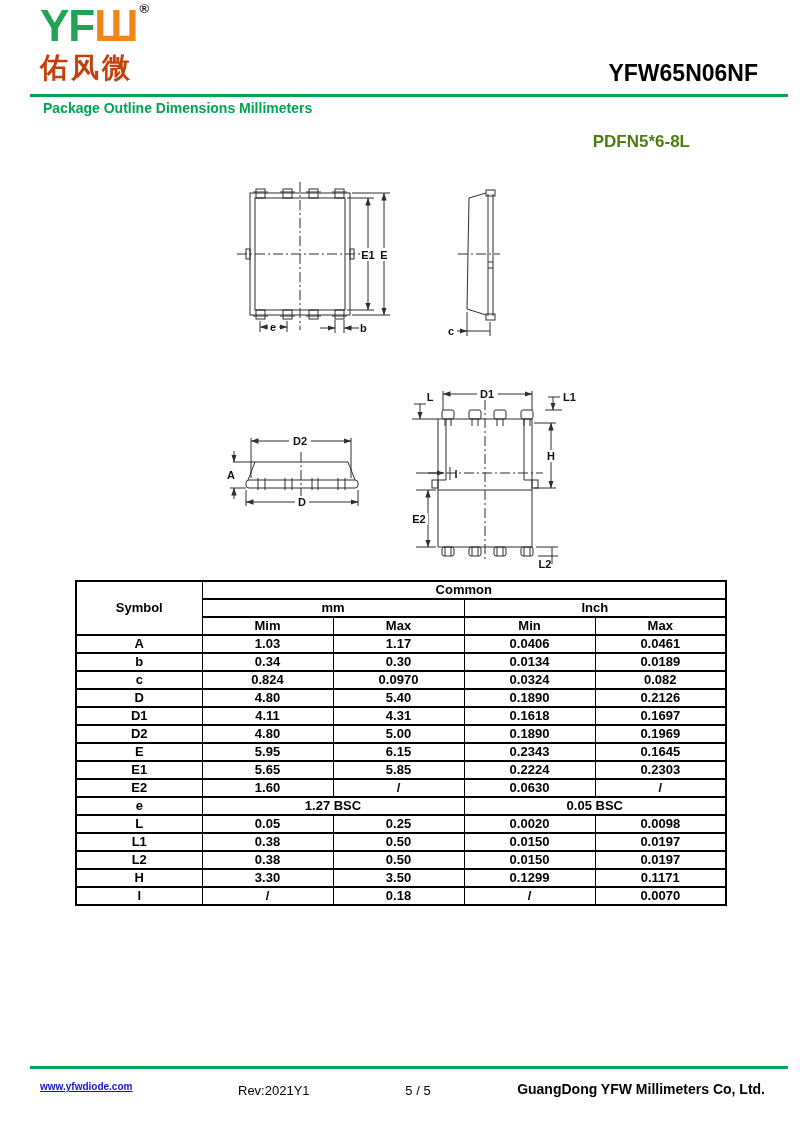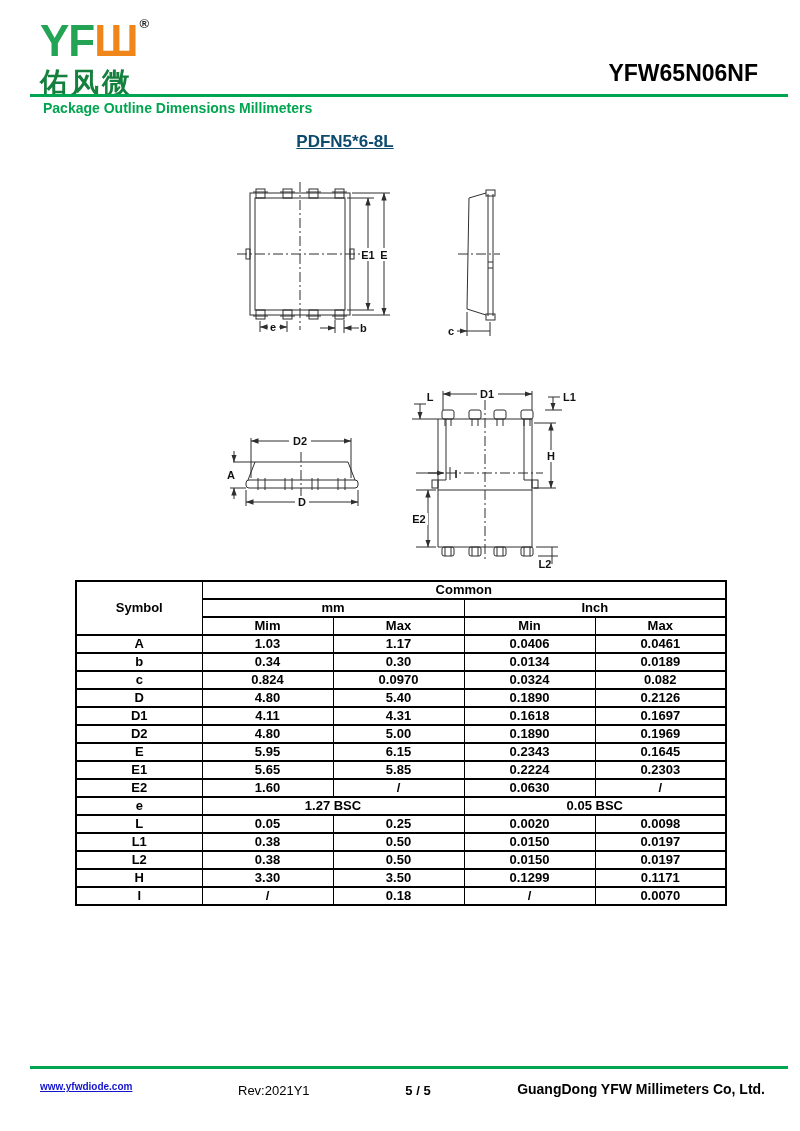--- a/index.html
+++ b/index.html
@@ -1,46 +1,46 @@
 <!DOCTYPE html>
 <html><head>
 <meta charset="utf-8">
 <style>
   html,body{margin:0;padding:0;background:#ffffff;}
   body{width:800px;height:1131px;position:relative;font-family:"Liberation Sans",sans-serif;color:#111;overflow:hidden;}
 
   
-  .logo{position:absolute;left:40px;top:19px;}
+  .logo{position:absolute;left:40px;top:4px;}
   .logo-en{font-size:44px;font-weight:800;line-height:1.0;letter-spacing:-1px;}
   .logo-en .g{color:#23A455;}
   .logo-en .o{color:#F08519;}
   .logo-en sup{font-size:13px;color:#222;font-weight:700;vertical-align:top;position:relative;top:-2px;left:2px;letter-spacing:0;}
-  .logo-cn{font-size:28px;font-weight:700;color:#15803d;letter-spacing:3px;margin-top:1px;}
+  .logo-cn{font-size:28px;font-weight:700;color:#c2410c;letter-spacing:3px;margin-top:1px;}
   .part-number{position:absolute;right:42px;top:60px;font-size:23px;font-weight:700;color:#000;}
   .rule-top{position:absolute;left:30px;top:94px;width:758px;height:3px;background:#00A551;}
   .subtitle{position:absolute;left:43px;top:100px;font-size:14px;font-weight:700;color:#00A54F;}
-  .doc-title{position:absolute;left:0;top:132px;width:690px;text-align:center;font-size:17px;font-weight:700;color:#0c4a6e;text-decoration:underline;}
+  .doc-title{position:absolute;left:0;top:132px;width:690px;text-align:right;font-size:17px;font-weight:700;color:#4d7c0f;}
 
   
   .drawings{position:absolute;left:0;top:170px;width:800px;height:400px;}
   .drawings .ln{stroke:#2f2f2f;stroke-width:1;fill:none;}
   .drawings .cl{stroke:#2f2f2f;stroke-width:1;fill:none;stroke-dasharray:10 3 2 3;}
   .drawings .dim{stroke:#2f2f2f;stroke-width:1;fill:none;}
   .drawings text{font-family:"Liberation Sans",sans-serif;font-size:11px;font-weight:700;fill:#111;}
   .drawings .wbg{fill:#ffffff;stroke:none;}
 
   
   .dim-table{position:absolute;left:75px;top:580px;width:650px;border-collapse:collapse;table-layout:fixed;font-size:13px;font-weight:700;color:#000;border:2px solid #000;}
   .dim-table th,.dim-table td{border-left:1px solid #000;border-right:1px solid #000;border-top:2px solid #000;border-bottom:2px solid #000;text-align:center;vertical-align:middle;height:16px;line-height:16px;padding:0;font-weight:700;}
 
   
   .rule-bottom{position:absolute;left:30px;top:1066px;width:758px;height:3px;background:#00A551;}
   .footer-website{position:absolute;left:40px;top:1081px;font-size:10px;font-weight:700;color:#1414CE;text-decoration:underline;cursor:pointer;}
   .footer-rev{position:absolute;left:238px;top:1083px;font-size:13px;font-weight:400;color:#000;}
-  .footer-page{position:absolute;left:388px;top:1083px;width:60px;text-align:center;font-size:13px;font-weight:700;color:#000;}
+  .footer-page{position:absolute;left:388px;top:1083px;width:60px;text-align:center;font-size:13px;font-weight:400;color:#000;}
   .footer-company{position:absolute;right:35px;top:1081px;font-size:14px;font-weight:700;color:#000;}
 </style>
 </head>
 <body>
 
 <div class="logo">
   <div class="logo-en"><span class="g">YF</span><span class="o">Ш</span><sup>®</sup></div>
   <div class="logo-cn">佑风微</div>
 </div>
 

